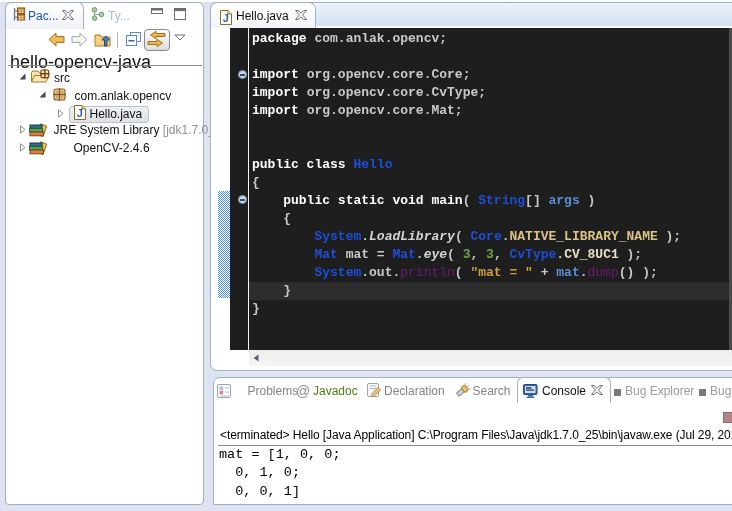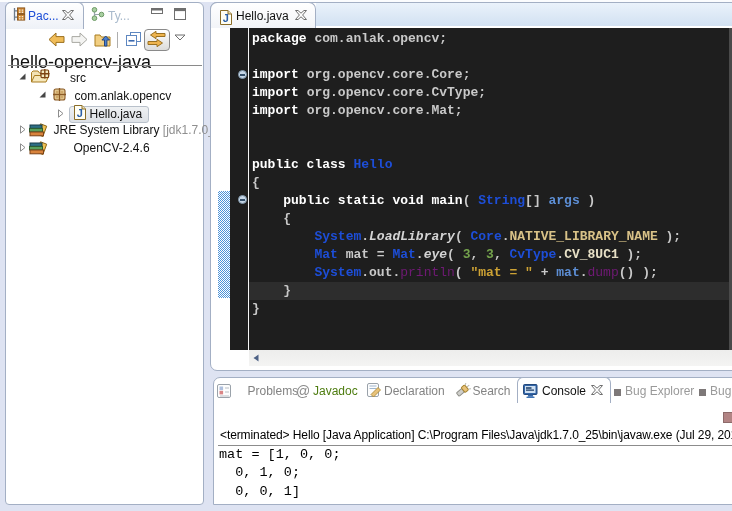--- a/index.html
+++ b/index.html
@@ -83,21 +83,21 @@
 
 <svg class="abs" style="left:19px;top:73px" width="7" height="7" viewBox="0 0 7 7">
     <path d="M6.5 0.5 V6.5 H0.5 Z" fill="#464646"></path>
   </svg>
 <svg class="abs" style="left:31px;top:69px" width="19" height="14" viewBox="0 0 19 14">
  <path d="M0.5 13 V3.5 L2 2 H7 L8.5 4 H10.5" fill="#f2e2b4" stroke="#a87b1e"></path>
  <path d="M0.5 13 L3.5 6.5 H18 L15 13 Z" fill="#f5e7ba" stroke="#a87b1e"></path>
  <rect x="10" y="1" width="7.6" height="7.6" rx="1" fill="#f3e9c0" stroke="#7d4312" stroke-width="1.2"></rect>
  <path d="M13.8 0 V9.6 M9 4.8 H18.6" stroke="#7d4312" stroke-width="1.4"></path>
 </svg>
-<div class="abs" style="left:54px;top:70.5px;font-size:12px;color:#111;margin-left:16px;">src</div>
+<div class="abs" style="left:54px;top:70.5px;font-size:12px;color:#111;">src</div>
 
 <svg class="abs" style="left:39px;top:91px" width="7" height="7" viewBox="0 0 7 7">
     <path d="M6.5 0.5 V6.5 H0.5 Z" fill="#464646"></path>
   </svg>
 <svg class="abs" style="left:53px;top:88px" width="13" height="13" viewBox="0 0 13 13">
  <rect x="1" y="1" width="11" height="11" rx="2" fill="#e2c68f" stroke="#8a5a26" stroke-width="1.1"></rect>
  <path d="M6.5 0 V13 M0 6.5 H13" stroke="#8a5a26" stroke-width="1.3"></path>
  <rect x="3" y="3" width="2.6" height="2.6" fill="#cfa869"></rect>
  <rect x="7.6" y="3" width="2.6" height="2.6" fill="#cfa869"></rect>
  <rect x="3" y="7.6" width="2.6" height="2.6" fill="#cfa869"></rect>

